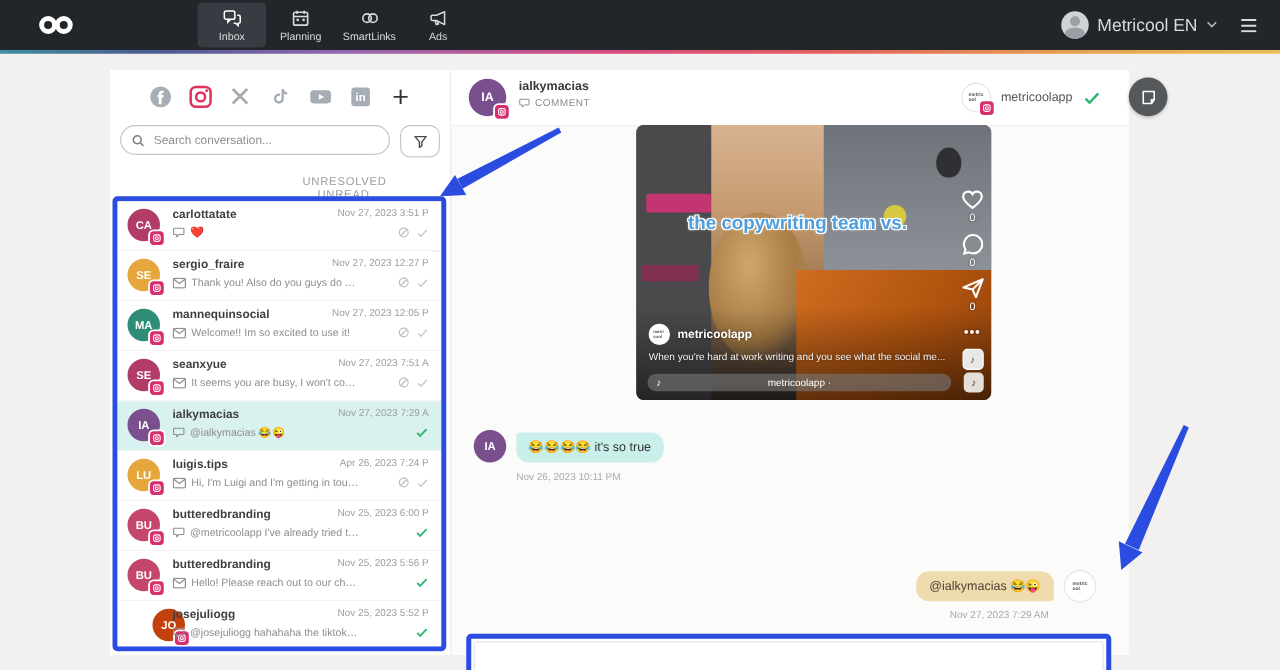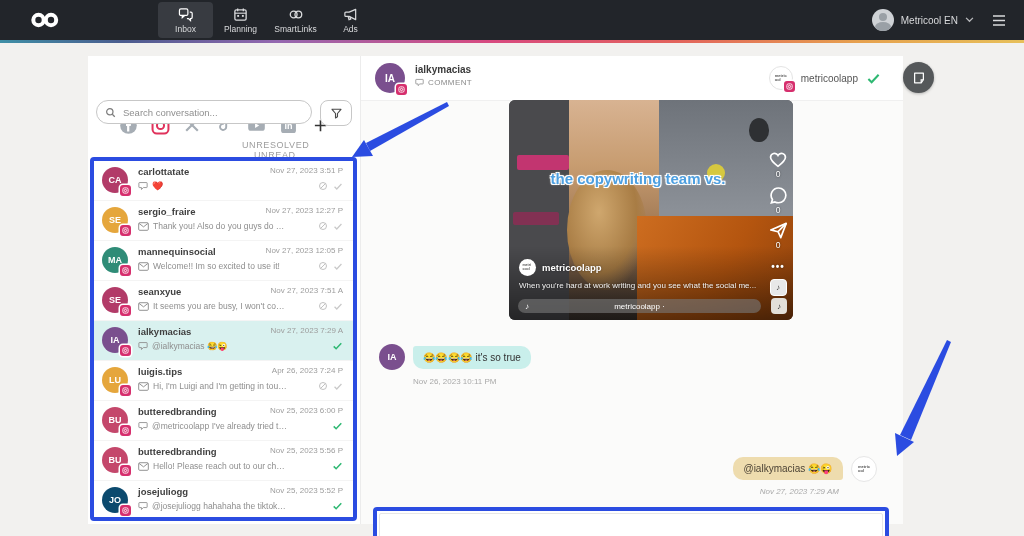--- a/index.html
+++ b/index.html
@@ -13,27 +13,27 @@
   .nav-item{width:55px;display:flex;flex-direction:column;align-items:center;justify-content:center;
             gap:2px;color:#d9dadc;cursor:pointer;}
   .nav-item.active{background:#383b41;border-radius:4px;margin:2px 0;}
   .nav-item .nav-label{font-size:8.5px;}
   .nav-item svg{display:block;}
   .topbar-right{position:absolute;right:18px;top:0;height:40px;display:flex;align-items:center;gap:18px;}
   .account{display:flex;align-items:center;gap:7px;color:#d9dadc;cursor:pointer;}
   .avatar-sm{width:22px;height:22px;border-radius:50%;background:#cfd2d6;position:relative;overflow:hidden;}
   .avatar-sm:before{content:"";position:absolute;left:7px;top:4px;width:8px;height:8px;border-radius:50%;background:#9aa0a6;}
   .avatar-sm:after{content:"";position:absolute;left:3px;top:13px;width:16px;height:10px;border-radius:50%;background:#9aa0a6;}
-  .account-label{font-size:10px;}
+  .account-label{font-size:14px;}
   .grad-bar{position:absolute;left:0;top:40px;width:1024px;height:3px;
     background:linear-gradient(90deg,#3f8fa6 0%,#4b5c8e 12%,#9468b0 27%,#d8497f 48%,#e2635c 66%,#e6a14e 84%,#e7c05a 100%);}
 
   
   .left-panel{position:absolute;left:88px;top:56px;width:272px;height:468px;background:#fff;}
-  .networks{position:absolute;left:0;top:11px;width:272px;display:flex;justify-content:center;align-items:flex-start;gap:12px;margin-top:48px;}
+  .networks{position:absolute;left:0;top:11px;width:272px;display:flex;justify-content:center;align-items:flex-start;gap:12px;}
   .net-btn{width:20px;height:20px;display:flex;align-items:center;justify-content:center;cursor:pointer;}
   .search-row{position:absolute;left:8px;top:44px;width:256px;display:flex;gap:8px;}
   .search-box{flex:1;height:22px;border:1px solid #c7c7c7;border-radius:12px;display:flex;align-items:center;
               padding:0 8px;gap:5px;background:#fff;}
   .search-box input{border:0;outline:0;flex:1;font-size:9.5px;color:#444;background:transparent;
                     font-family:"Liberation Sans",sans-serif;}
   .search-box input::placeholder{color:#8f8f8f;}
   .filter-btn{width:30px;height:24px;border:1px solid #c7c7c7;border-radius:8px;display:flex;
               align-items:center;justify-content:center;background:#fff;cursor:pointer;}
   .tabs{position:absolute;left:14px;top:84px;width:244px;display:flex;align-items:flex-end;flex-direction:column;}
@@ -115,21 +115,21 @@
   
   .msg-in-avatar{position:absolute;left:18px;top:244px;width:26px;height:26px;border-radius:50%;background:#7a4f8e;
      color:#fff;font-size:9px;font-weight:bold;display:flex;align-items:center;justify-content:center;}
   .msg-in-bubble{position:absolute;left:52px;top:246px;background:#c9efeb;border-radius:10px;border-top-left-radius:3px;
      padding:6px 10px;font-size:10px;color:#333;}
   .msg-in-time{position:absolute;left:52px;top:277px;font-size:8px;color:#a9a9a9;}
   .msg-out-bubble{position:absolute;right:60px;top:357px;background:#eedcae;border-radius:10px;border-bottom-right-radius:3px;
      padding:6px 10px;font-size:10px;color:#4d4436;}
   .msg-out-avatar{position:absolute;right:26px;top:356px;width:24px;height:24px;border-radius:50%;background:#fff;
      border:1px solid #e6e6e6;display:flex;align-items:center;justify-content:center;}
-  .msg-out-time{position:absolute;right:64px;top:387px;font-size:8px;color:#a9a9a9;font-style:italic;}
+  .msg-out-time{position:absolute;right:64px;top:387px;font-size:8px;color:#a9a9a9;}
 
   
   .composer-annot{position:absolute;left:12px;top:407px;width:508px;height:57px;border:4px solid #2b4ce1;
      border-radius:4px;background:#fff;}
   .composer{position:absolute;left:2px;top:2px;right:2px;bottom:2px;border:1px solid #e6e6e6;border-radius:2px;background:#fff;}
   .composer-input{position:absolute;left:6px;top:4px;right:6px;height:22px;cursor:text;}
 
   
   .note-btn{position:absolute;left:903px;top:62px;width:31px;height:31px;border-radius:50%;background:#55585a;
      display:flex;align-items:center;justify-content:center;cursor:pointer;box-shadow:0 1px 3px rgba(0,0,0,.25);}
@@ -543,21 +543,21 @@
       <span class="conv-status">
 
         <span class="st-resolved">
           <svg width="11" height="10" viewBox="0 0 16 14" class="ic">
                 <path d="M2.5 7.5l3.5 3.5 7.5-8" fill="none" stroke="#2eb872" stroke-width="2.2"></path>
               </svg>
         </span>
       </span>
     </div>
         <div class="conv-row">
-      <span class="avatar" style="background: #0c4a6e;">
+      <span class="avatar" style="background: #c2410c; margin-left: 20px;">
             <span class="avatar-initials">JO</span>
         <span class="ig-badge">
               <svg width="7" height="7" viewBox="0 0 16 16">
                 <rect x="2" y="2" width="12" height="12" rx="3.5" fill="none" stroke="#fff" stroke-width="2"></rect>
                 <circle cx="8" cy="8" r="2.6" fill="none" stroke="#fff" stroke-width="2"></circle>
               </svg>
             </span>
       </span>
       <span class="conv-name">josejuliogg</span>
       <span class="conv-date">Nov 25, 2023 5:52 P</span>

